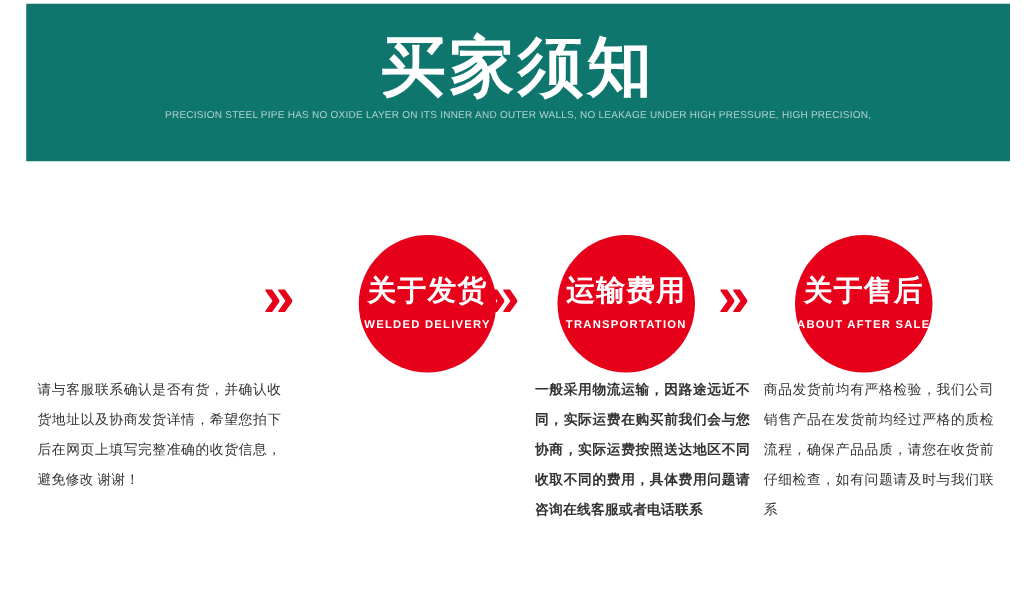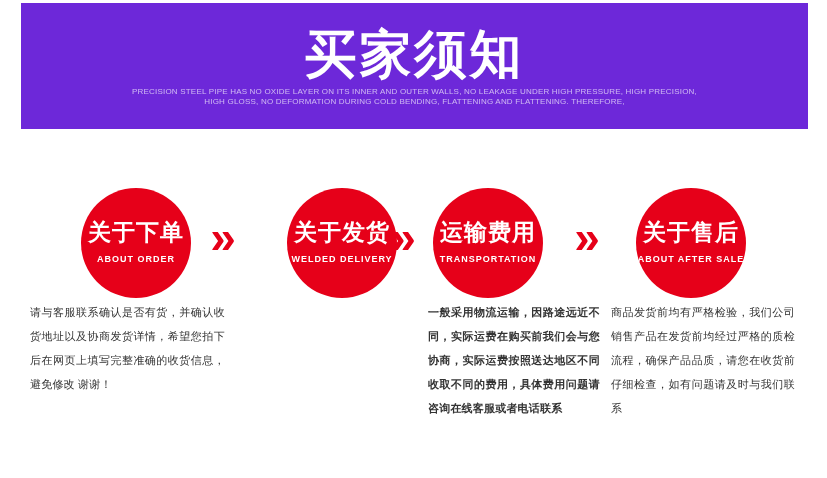--- a/index.html
+++ b/index.html
@@ -10,21 +10,21 @@
     background: #ffffff;
     overflow: hidden;
     font-family: "Liberation Sans", sans-serif;
   }
 
   
   .banner {
     position: absolute;
     left: 21px; top: 3px;
     width: 787px; height: 126px;
-    background: #6d28d9;
+    background: #0f766e;
     text-align: center;
   }
   .banner-title {
     margin-top: 21px;
     font-size: 52px;
     line-height: 60px;
     font-weight: bold;
     letter-spacing: 3px;
     color: #ffffff;
     white-space: nowrap;
@@ -61,21 +61,21 @@
   }
   .circle .en {
     margin-top: 6px;
     font-size: 9px;
     font-weight: bold;
     letter-spacing: 1px;
     white-space: nowrap;
   }
   .circle-1 { left: 81px; }
   .circle-2 { left: 267px; margin-left: 20px; }
-  .circle-3 { left: 433px; }
+  .circle-3 { left: 446px; }
   .circle-4 { left: 636px; }
 
   
   .arrow {
     position: absolute;
     top: 214px;
     width: 40px;
     text-align: center;
     font-size: 46px;
     line-height: 46px;
@@ -104,28 +104,23 @@
 </style>
 </head>
 <body>
 
 <div class="page">
 
   <div class="banner">
     <div class="banner-title">买家须知</div>
     <div class="banner-subtitle">
       <div>PRECISION STEEL PIPE HAS NO OXIDE LAYER ON ITS INNER AND OUTER WALLS, NO LEAKAGE UNDER HIGH PRESSURE, HIGH PRECISION,</div>
-      <div>HIGH GLOSS, NO DEFORMATION DURING COLD BENDING, FLATTENING AND FLATTENING. THEREFORE,</div>
     </div>
   </div>
 
-  <div class="circle circle-1">
-    <div class="cn">关于下单</div>
-    <div class="en">ABOUT ORDER</div>
-  </div>
 
   <div class="arrow arrow-1">»</div>
 
   <div class="circle circle-2">
     <div class="cn">关于发货</div>
     <div class="en">WELDED DELIVERY</div>
   </div>
 
   <div class="arrow arrow-2">»</div>
 

